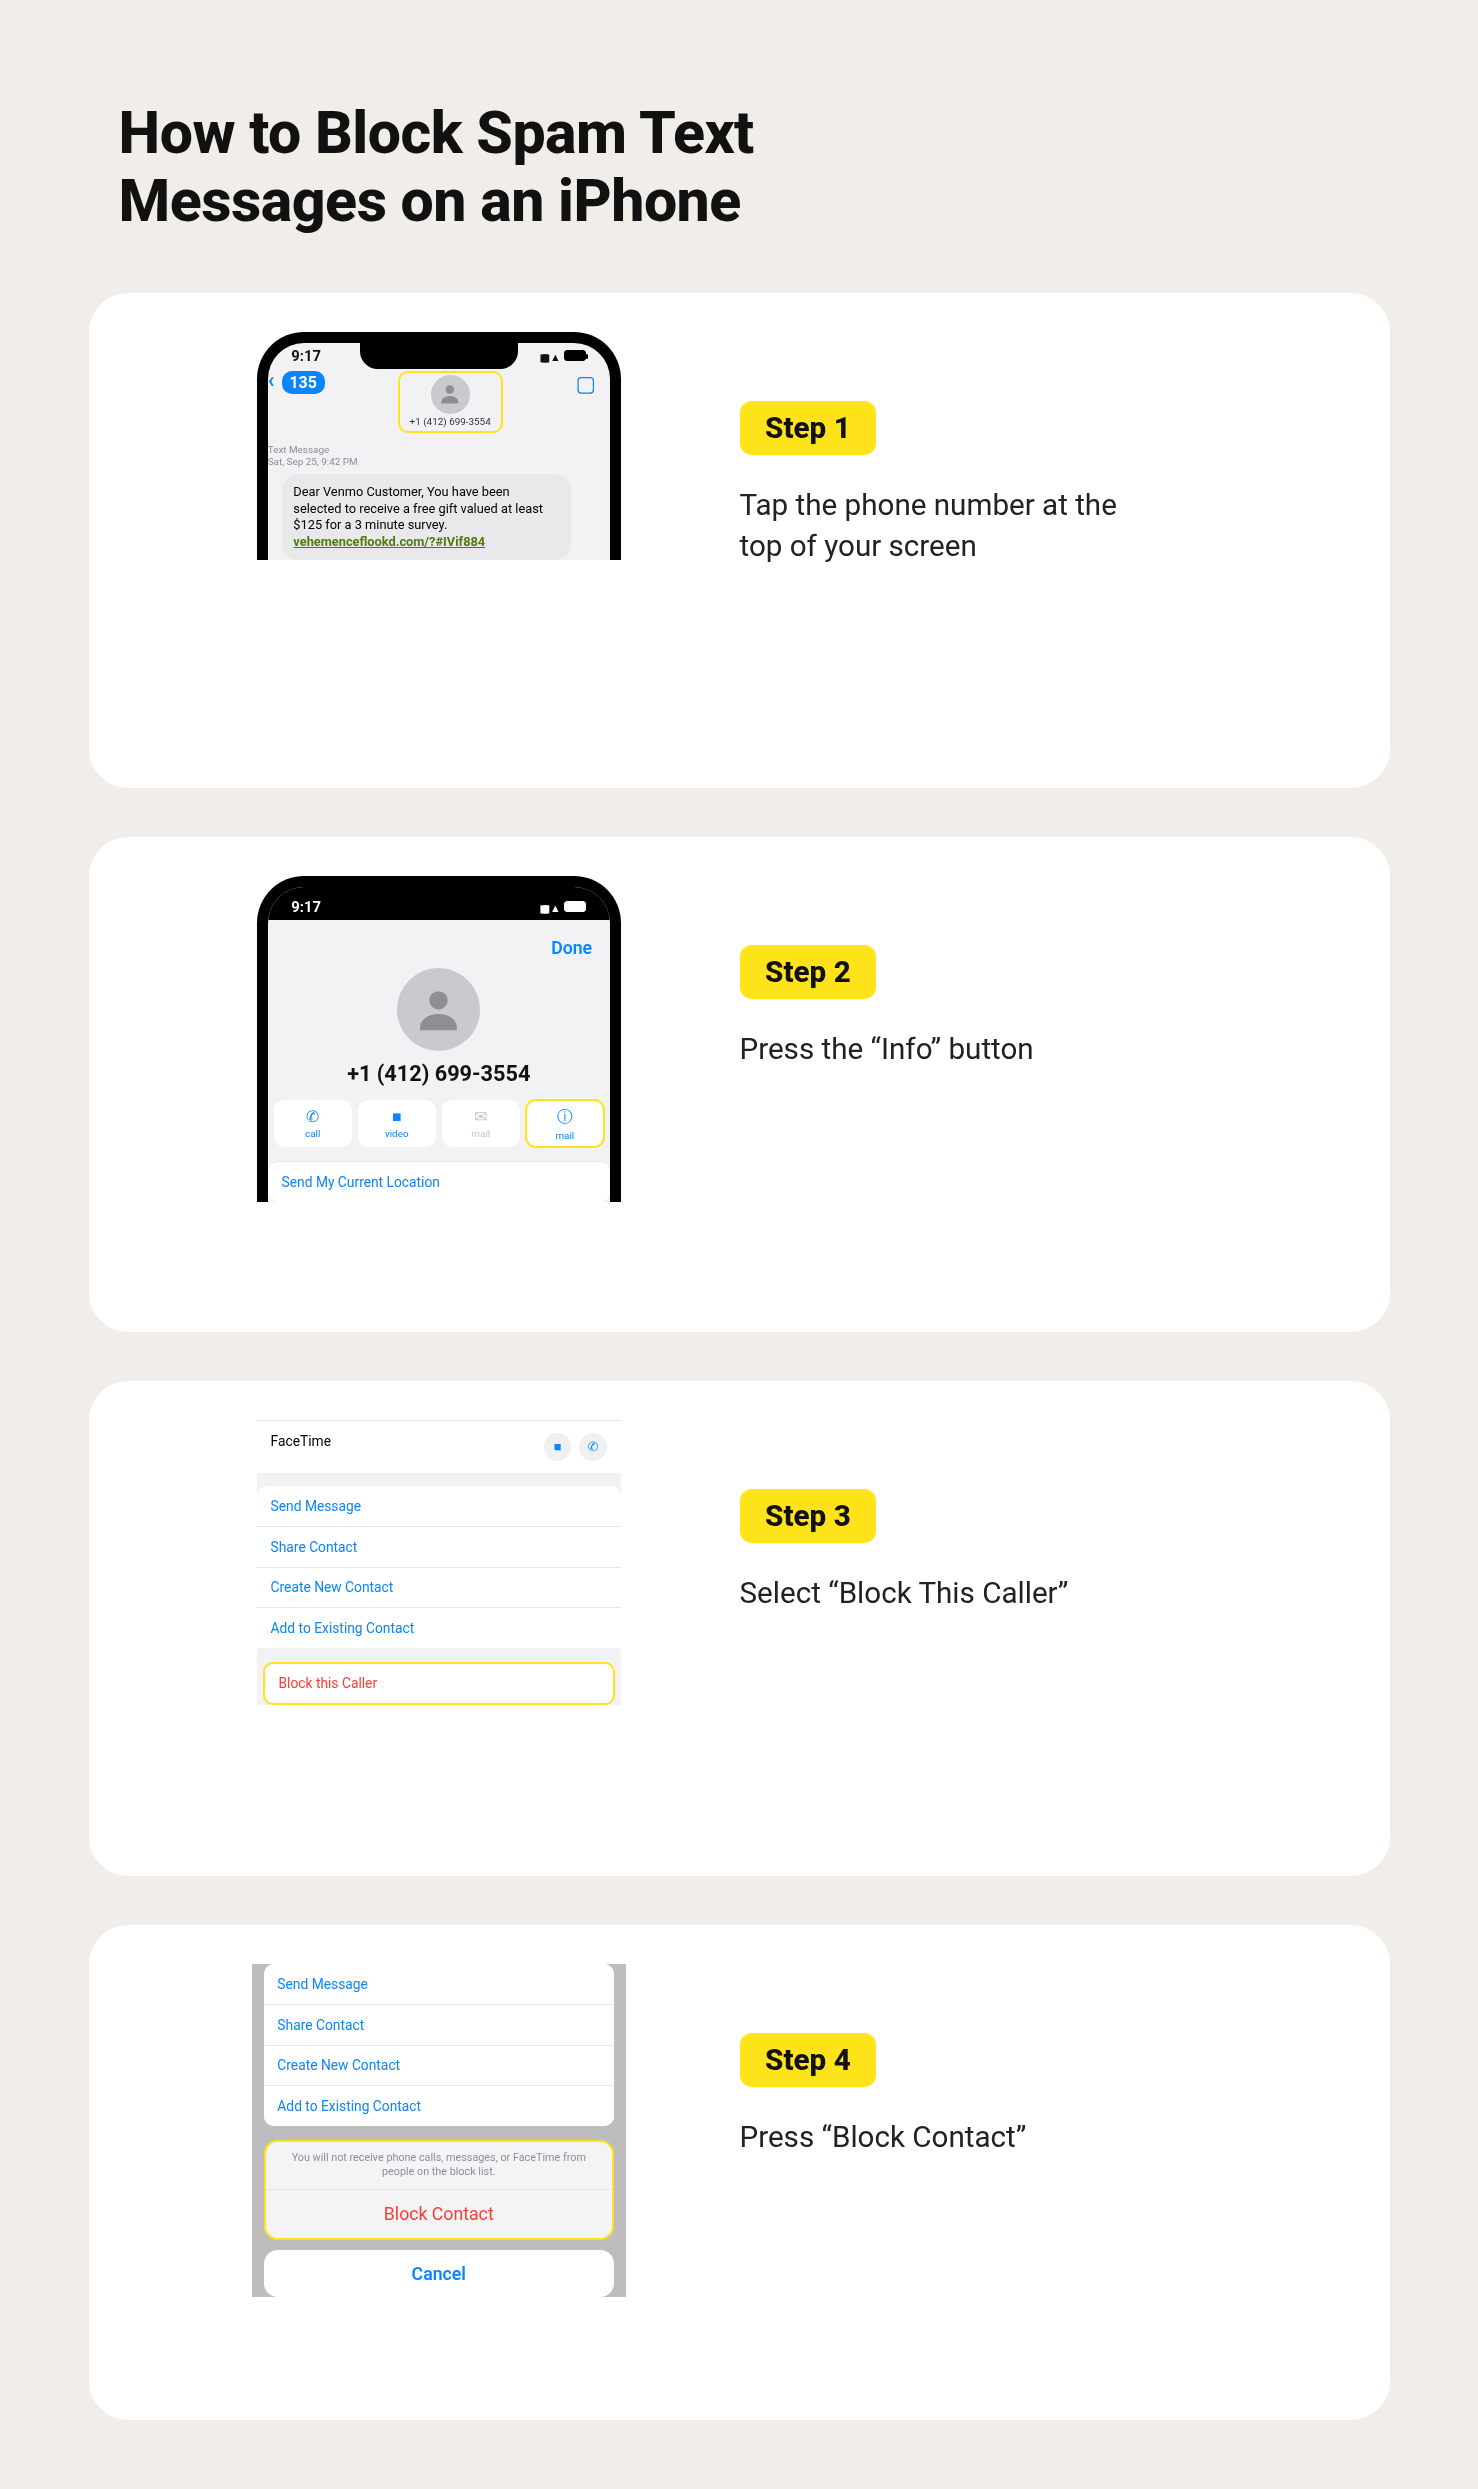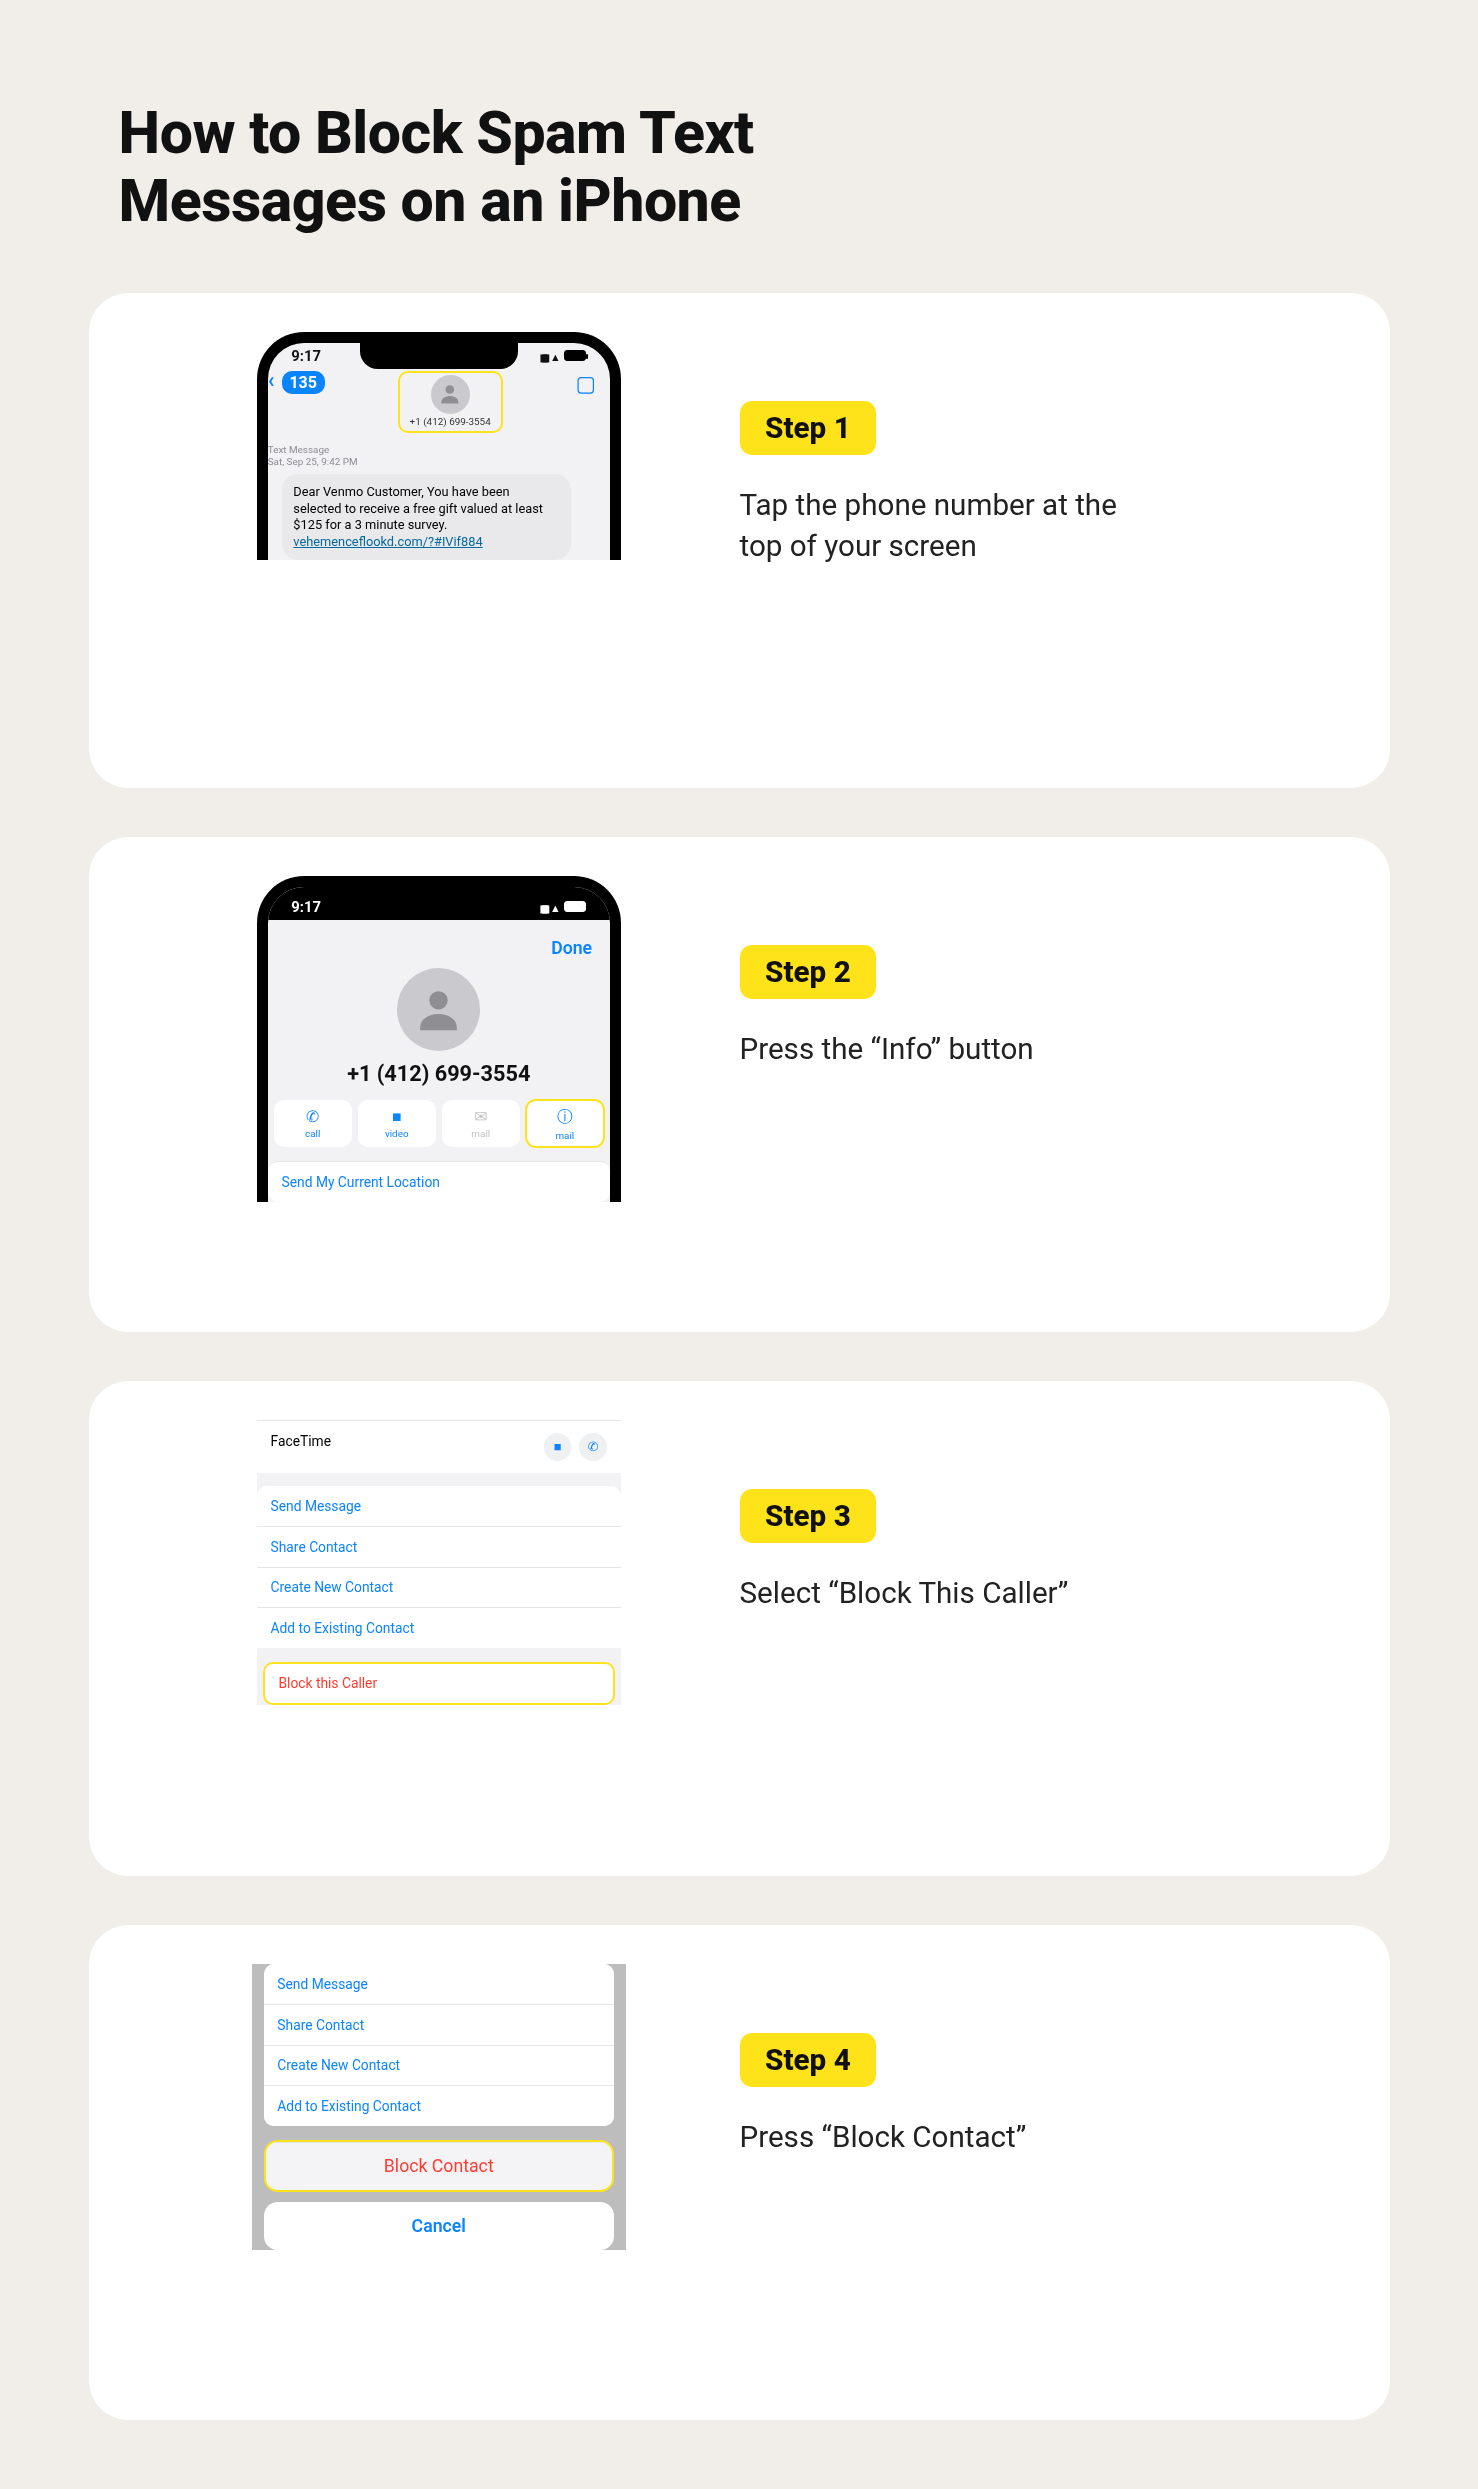--- a/index.html
+++ b/index.html
@@ -95,21 +95,21 @@
   .msg-header{display:flex;align-items:flex-start;justify-content:space-between;padding:5.9px 13.8px 5.9px 13.8px;}
   .back-badge{background:#0a84ff;color:#fff;font-size:16px;font-weight:700;padding:2px 7.9px;border-radius:9.9px;position:relative;}
   .back-badge::before{content:"\2039";color:#0a84ff;position:absolute;left:-13.8px;top:-3.9px;font-size:21.7px;font-weight:700;}
   .facetime-icon{color:#0a84ff;font-size:21.7px;}
   .contact-block{display:flex;flex-direction:column;align-items:center;border:2px solid #ffe31a;border-radius:9.9px;padding:2px 9.9px 3.9px;}
   .avatar-sm{width:39px;height:39px;border-radius:50%;background:#c9c9ce;display:flex;align-items:center;justify-content:center;}
   .avatar-sm svg{width:25.6px;height:25.6px;fill:#8e8e93;}
   .phone-num-sm{font-size:9.9px;color:#333;margin-top:2px;}
   .msg-meta{text-align:left;font-size:9.9px;color:#8e8e93;line-height:1.2;margin:5.9px 0;}
   .bubble{background:#e9e9eb;border-radius:15.8px;padding:9.9px 11.8px;margin:0 39px 0 13.8px;font-size:12.8px;line-height:1.3;color:#000;}
-  .bubble a{color:#0369a1;text-decoration:underline;}
+  .bubble a{color:#4d7c0f;text-decoration:underline;font-weight:bold;}
 
   
   .done-row{display:flex;justify-content:flex-end;padding:17.7px 17.7px 5.9px;}
   .done{color:#0a84ff;font-size:17.7px;font-weight:600;}
   .avatar-lg{width:83px;height:83px;border-radius:50%;background:#c9c9ce;margin:3.9px auto 9.9px;display:flex;align-items:center;justify-content:center;}
   .avatar-lg svg{width:55px;height:55px;fill:#8e8e93;}
   .phone-num-lg{text-align:center;font-size:21.7px;font-weight:700;margin-bottom:13.8px;}
   .action-row{display:flex;gap:5.9px;padding:0 5.9px 9.9px;}
   .action-btn{flex:1;background:#fff;border-radius:9.9px;padding:7.9px 0 5.9px;display:flex;flex-direction:column;align-items:center;color:#0a84ff;font-size:9.9px;gap:2px;}
   .action-btn.disabled{color:#c3c3c6;}
@@ -261,20 +261,21 @@
 <div class="card">
   <div class="phone-col">
     <div class="phone gray">
       <div class="list-group">
         <div class="row-item">Send Message</div>
         <div class="row-item">Share Contact</div>
         <div class="row-item">Create New Contact</div>
         <div class="row-item">Add to Existing Contact</div>
       </div>
       <div class="sheet">
+        <div class="sheet-msg">You will not receive phone calls, messages, or FaceTime from people on the block list.</div>
         <div class="sheet-block">Block Contact</div>
       </div>
       <div class="cancel">Cancel</div>
     </div>
   </div>
   <div class="text-col">
     <div class="step-badge">Step 4</div>
     <div class="step-desc">Press “Block Contact”</div>
   </div>
 </div>

